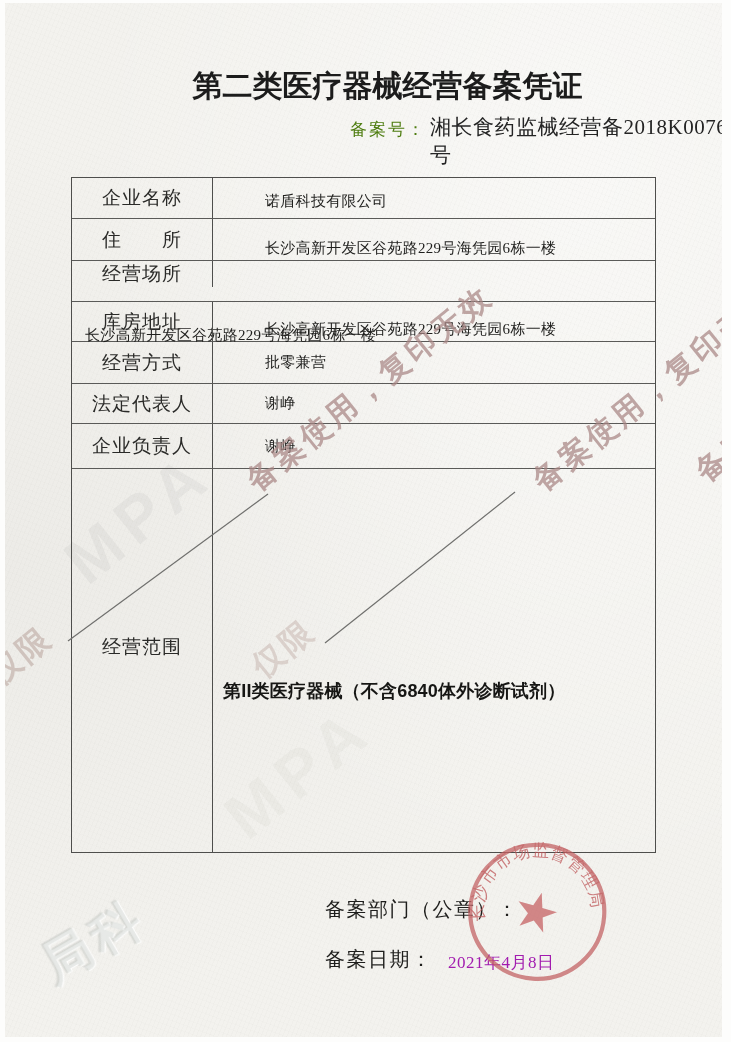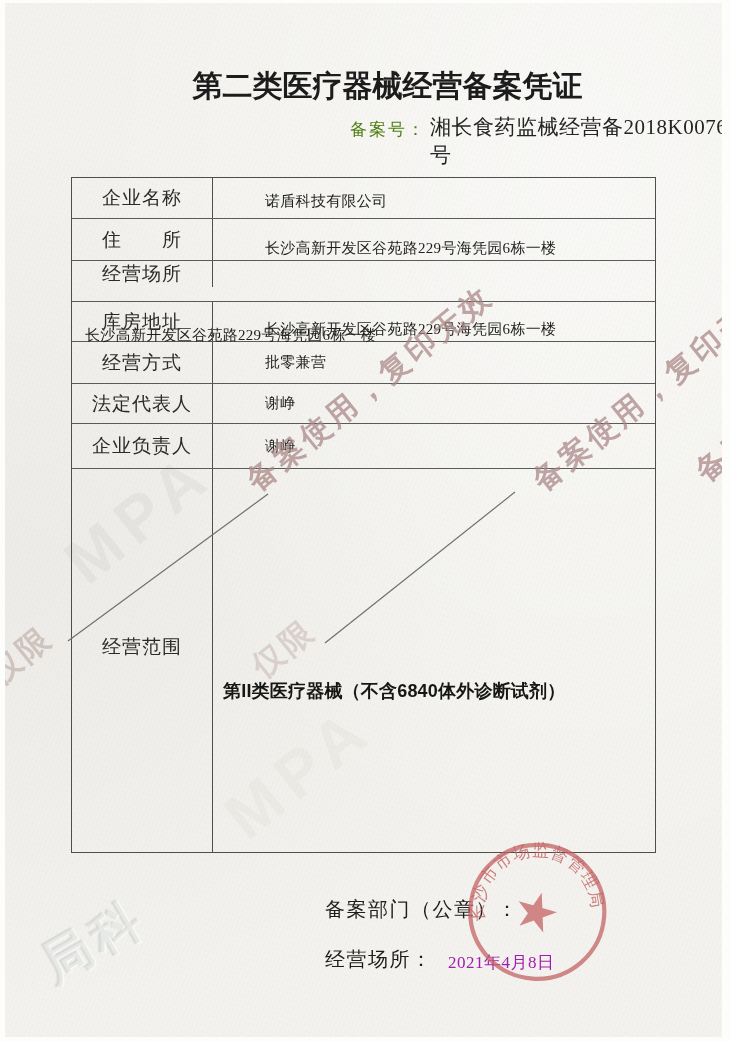--- a/index.html
+++ b/index.html
@@ -178,21 +178,21 @@
   <line x1="325" y1="643" x2="515" y2="492" stroke="#6f6f6d" stroke-width="1.2"></line>
 </svg>
 
 <div class="abs wm wm-band wm1">备案使用，复印无效</div>
 <div class="abs wm wm-band wm2">备案使用，复印无效</div>
 <div class="abs wm wm-band wm3">备案使用，复印无效</div>
 <div class="abs wm wm-ghost g1">仅限</div>
 <div class="abs wm wm-ghost g2">仅限</div>
 
 <div class="abs dept-line">备案部门（公章）：</div>
-<div class="abs date-line">经营场所：</div>
+<div class="abs date-line">备案日期：</div>
 <div class="abs date-value">2021年4月8日</div>
 
 <svg class="abs seal" width="162" height="152" viewBox="0 0 162 152">
   <defs>
     <path id="sealArc" d="M 27.3 88.5 A 54 54 0 1 1 125.2 96.2" fill="none"></path>
   </defs>
   <circle cx="78" cy="72" r="67" fill="none" stroke="#bf5a5c" stroke-width="4.2" opacity="0.8"></circle>
   <circle cx="78" cy="72" r="67" fill="none" stroke="#cf7a7a" stroke-width="1.5" opacity="0.35"></circle>
   <text x="78" y="90" text-anchor="middle" font-size="52" fill="#c4595c" opacity="0.8" transform="rotate(12 78 68)" font-family="'DejaVu Sans',sans-serif">★</text>
   <text font-size="17" fill="#bf585a" opacity="0.85" letter-spacing="1" font-family="'Liberation Serif','DejaVu Serif',serif">

